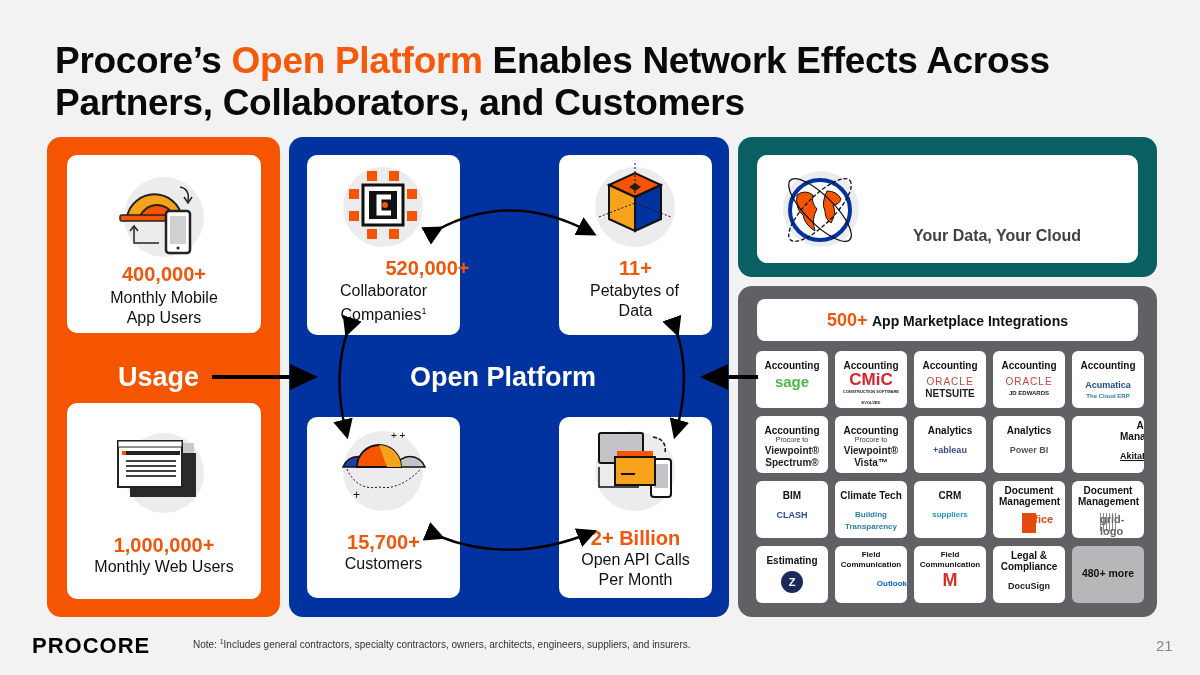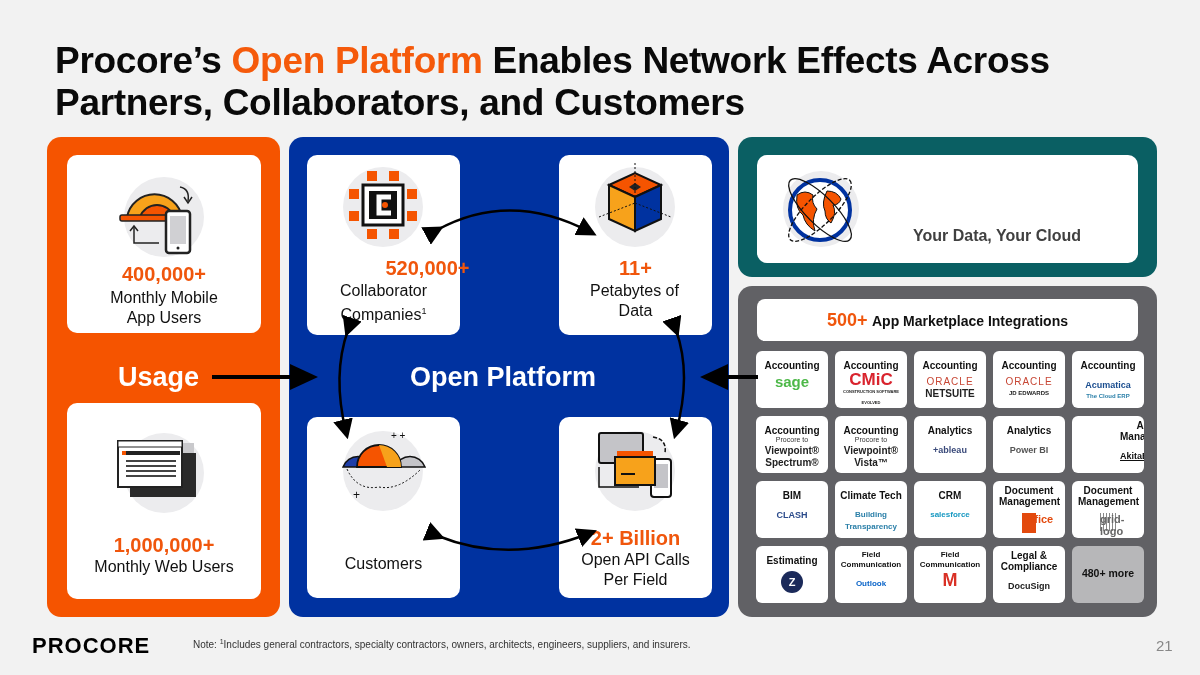--- a/index.html
+++ b/index.html
@@ -139,38 +139,39 @@
   <div class="icon-circle" style="left:36px;top:14px;"></div>
   <svg style="position:absolute;left:32px;top:10px;" width="90" height="80" viewBox="0 0 90 80">
     <path d="M4 40 A 16 16 0 0 1 34 40 Z" fill="#1f3ea8" stroke="#111" stroke-width="1.5"></path>
     <path d="M56 40 A 16 16 0 0 1 86 40 Z" fill="#c4c4c8" stroke="#111" stroke-width="1.5"></path>
     <path d="M18 40 A 22 22 0 0 1 62 40 Z" fill="#f55400" stroke="#111" stroke-width="1.8"></path>
     <path d="M40 18 A 22 22 0 0 1 62 40 L 48 40 Z" fill="#f7a21b"></path>
     <path d="M8 42 q10 22 32 18 q20 4 42 -18" fill="none" stroke="#111" stroke-width="1" stroke-dasharray="2 2"></path>
     <text x="52" y="12" font-size="10" fill="#111">+ +</text>
     <text x="14" y="72" font-size="12" fill="#111">+</text>
   </svg>
+  <div class="stat-num" style="position:absolute;left:0;top:114px;width:153px;">15,700+</div>
   <div class="stat-label" style="position:absolute;left:0;top:137px;width:153px;">Customers</div>
 </div>
 
 <div class="card" style="left:559px;top:417px;width:153px;height:181px;">
   <div class="icon-circle" style="left:36px;top:14px;"></div>
   <svg style="position:absolute;left:32px;top:10px;" width="90" height="80" viewBox="0 0 90 80">
     <rect x="8" y="6" width="44" height="30" rx="2" fill="#c4c4c8" stroke="#111" stroke-width="2"></rect>
     <rect x="60" y="32" width="20" height="38" rx="3" fill="#fff" stroke="#111" stroke-width="2"></rect>
     <rect x="63" y="37" width="14" height="24" fill="#c4c4c8"></rect>
     <rect x="26" y="24" width="36" height="8" fill="#f55400"></rect>
     <rect x="24" y="30" width="40" height="28" fill="#f7a21b" stroke="#111" stroke-width="2"></rect>
     <rect x="30" y="46" width="14" height="2" fill="#111"></rect>
     <path d="M8 40 v20 h40" fill="none" stroke="#111" stroke-width="1.5"></path>
     <path d="M62 10 q14 2 12 16" fill="none" stroke="#111" stroke-width="1.5" stroke-dasharray="4 2"></path>
   </svg>
   <div class="stat-num" style="position:absolute;left:0;top:110px;width:153px;">2+ Billion</div>
   <div class="stat-label" style="position:absolute;left:0;top:133px;width:153px;">Open API Calls</div>
-  <div class="stat-label" style="position:absolute;left:0;top:153px;width:153px;">Per Field</div>
+  <div class="stat-label" style="position:absolute;left:0;top:153px;width:153px;">Per Month</div>
 </div>
 
 <div class="card cloud-card">
   <div class="icon-circle" style="left:26px;top:16px;width:76px;height:76px;"></div>
   <svg style="position:absolute;left:18px;top:10px;" width="90" height="90" viewBox="0 0 90 90">
     <circle cx="45" cy="45" r="30" fill="#fff" stroke="#0032a0" stroke-width="4"></circle>
     <path d="M22 30 q8 -6 16 0 q-2 8 4 14 q-6 10 -2 22 q-10 -6 -12 -16 q-8 -6 -6 -20 Z" fill="#f55400" stroke="#111" stroke-width="1"></path>
     <path d="M52 26 q10 0 14 8 q-2 6 -8 6 q4 8 -2 18 q-6 -4 -6 -12 q-4 -8 2 -20 Z" fill="#f55400" stroke="#111" stroke-width="1"></path>
     <ellipse cx="45" cy="45" rx="42" ry="14" transform="rotate(-45 45 45)" fill="none" stroke="#111" stroke-width="1.3" stroke-dasharray="4 2"></ellipse>
     <ellipse cx="45" cy="45" rx="42" ry="14" transform="rotate(45 45 45)" fill="none" stroke="#111" stroke-width="1.3"></ellipse>
@@ -237,37 +238,37 @@
     <div class="tile" style="left: 756px; top: 481px;">
       <div class="cat">BIM</div>
       <div class="logo" style="color: rgb(42, 74, 138); font-weight: 700; font-size: 9px; margin-top: 8px;">CLASH</div>
     </div>
     <div class="tile" style="left: 835px; top: 481px;">
       <div class="cat">Climate Tech</div>
       <div class="logo" style="color: rgb(42, 127, 168); font-weight: 700; font-size: 8px; margin-top: 8px;">Building Transparency</div>
     </div>
     <div class="tile" style="left: 914px; top: 481px;">
       <div class="cat">CRM</div>
-      <div class="logo" style="color: rgb(23, 152, 193); font-weight: 700; font-size: 8px; margin-top: 8px;">salesforce</div>
+      <div class="logo" style="color: rgb(23, 152, 193); font-weight: 700; font-size: 8px; margin-top: 8px;">suppliers</div>
     </div>
     <div class="tile" style="left: 993px; top: 481px;">
       <div class="cat" style="padding-top: 4px; width: 60px; margin: 0px auto;">Document Management</div>
       <div class="logo" style="color: rgb(227, 74, 14); font-weight: 700; width: 14px; height: 20px; margin: 6px auto 0px; background: rgb(227, 74, 14);">Office</div>
     </div>
     <div class="tile" style="left: 1072px; top: 481px;">
       <div class="cat" style="padding-top: 4px; width: 60px; margin: 0px auto;">Document Management</div>
       <div class="logo" style="color: rgb(102, 102, 102); font-weight: 700; width: 16px; height: 18px; margin: 6px auto 0px; background: repeating-linear-gradient(90deg, rgb(136, 136, 136) 0px, rgb(136, 136, 136) 1px, rgb(255, 255, 255) 1px, rgb(255, 255, 255) 3px);">grid-logo</div>
     </div>
     <div class="tile" style="left: 756px; top: 546px;">
       <div class="cat">Estimating</div>
       <div class="logo" style="color: rgb(255, 255, 255); font-weight: 700; width: 22px; height: 22px; border-radius: 50%; background: rgb(27, 42, 90); margin: 5px auto 0px; line-height: 22px;">Z</div>
     </div>
     <div class="tile" style="left: 835px; top: 546px;">
       <div class="cat small" style="padding-top: 4px; width: 64px; margin: 0px auto;">Field Communication</div>
-      <div class="logo" style="color: rgb(10, 100, 200); font-weight: 700; font-size: 8px; margin-top: 8px;">Outlook</div>
+      <div class="logo" style="color: rgb(10, 100, 200); font-weight: 700; font-size: 8px; margin-top: 8px; text-align: right;">Outlook</div>
     </div>
     <div class="tile" style="left: 914px; top: 546px;">
       <div class="cat small" style="padding-top: 4px; width: 64px; margin: 0px auto;">Field Communication</div>
       <div class="logo" style="color: rgb(217, 48, 37); font-weight: 700; font-size: 18px; margin-top: 4px;">M</div>
     </div>
     <div class="tile" style="left: 993px; top: 546px;">
       <div class="cat" style="padding-top: 4px; width: 60px; margin: 0px auto;">Legal &amp; Compliance</div>
       <div class="logo" style="color: rgb(34, 34, 34); font-weight: 700; font-size: 9px; margin-top: 8px;">DocuSign</div>
     </div>
     <div class="tile more" style="left: 1072px; top: 546px;">

